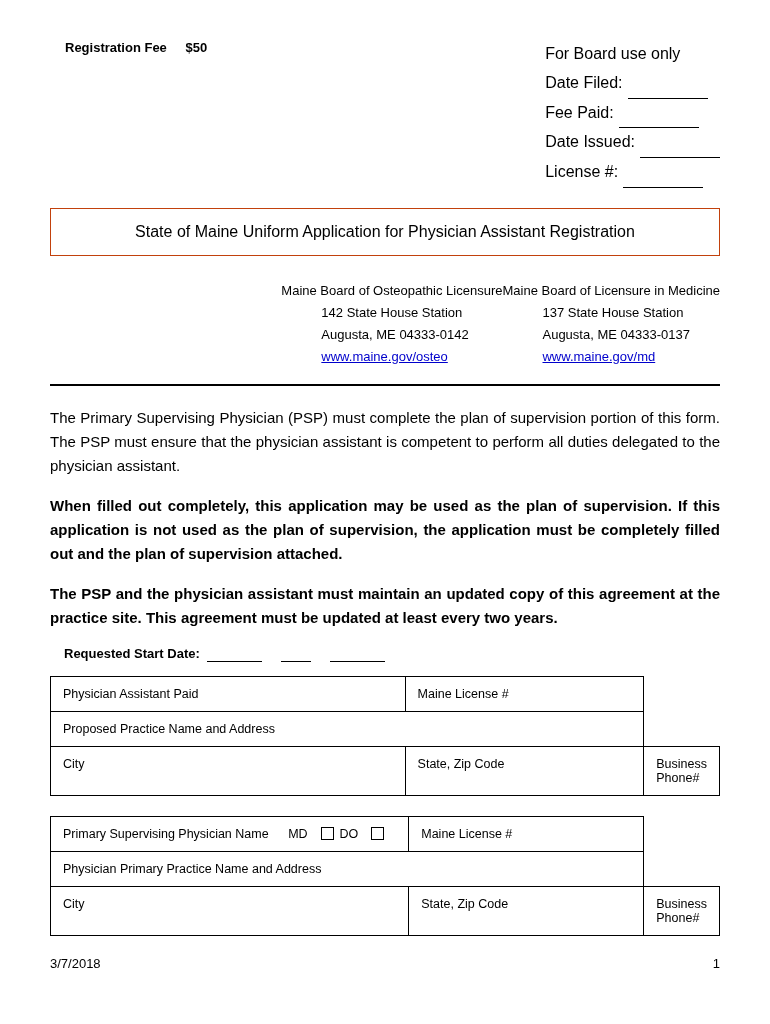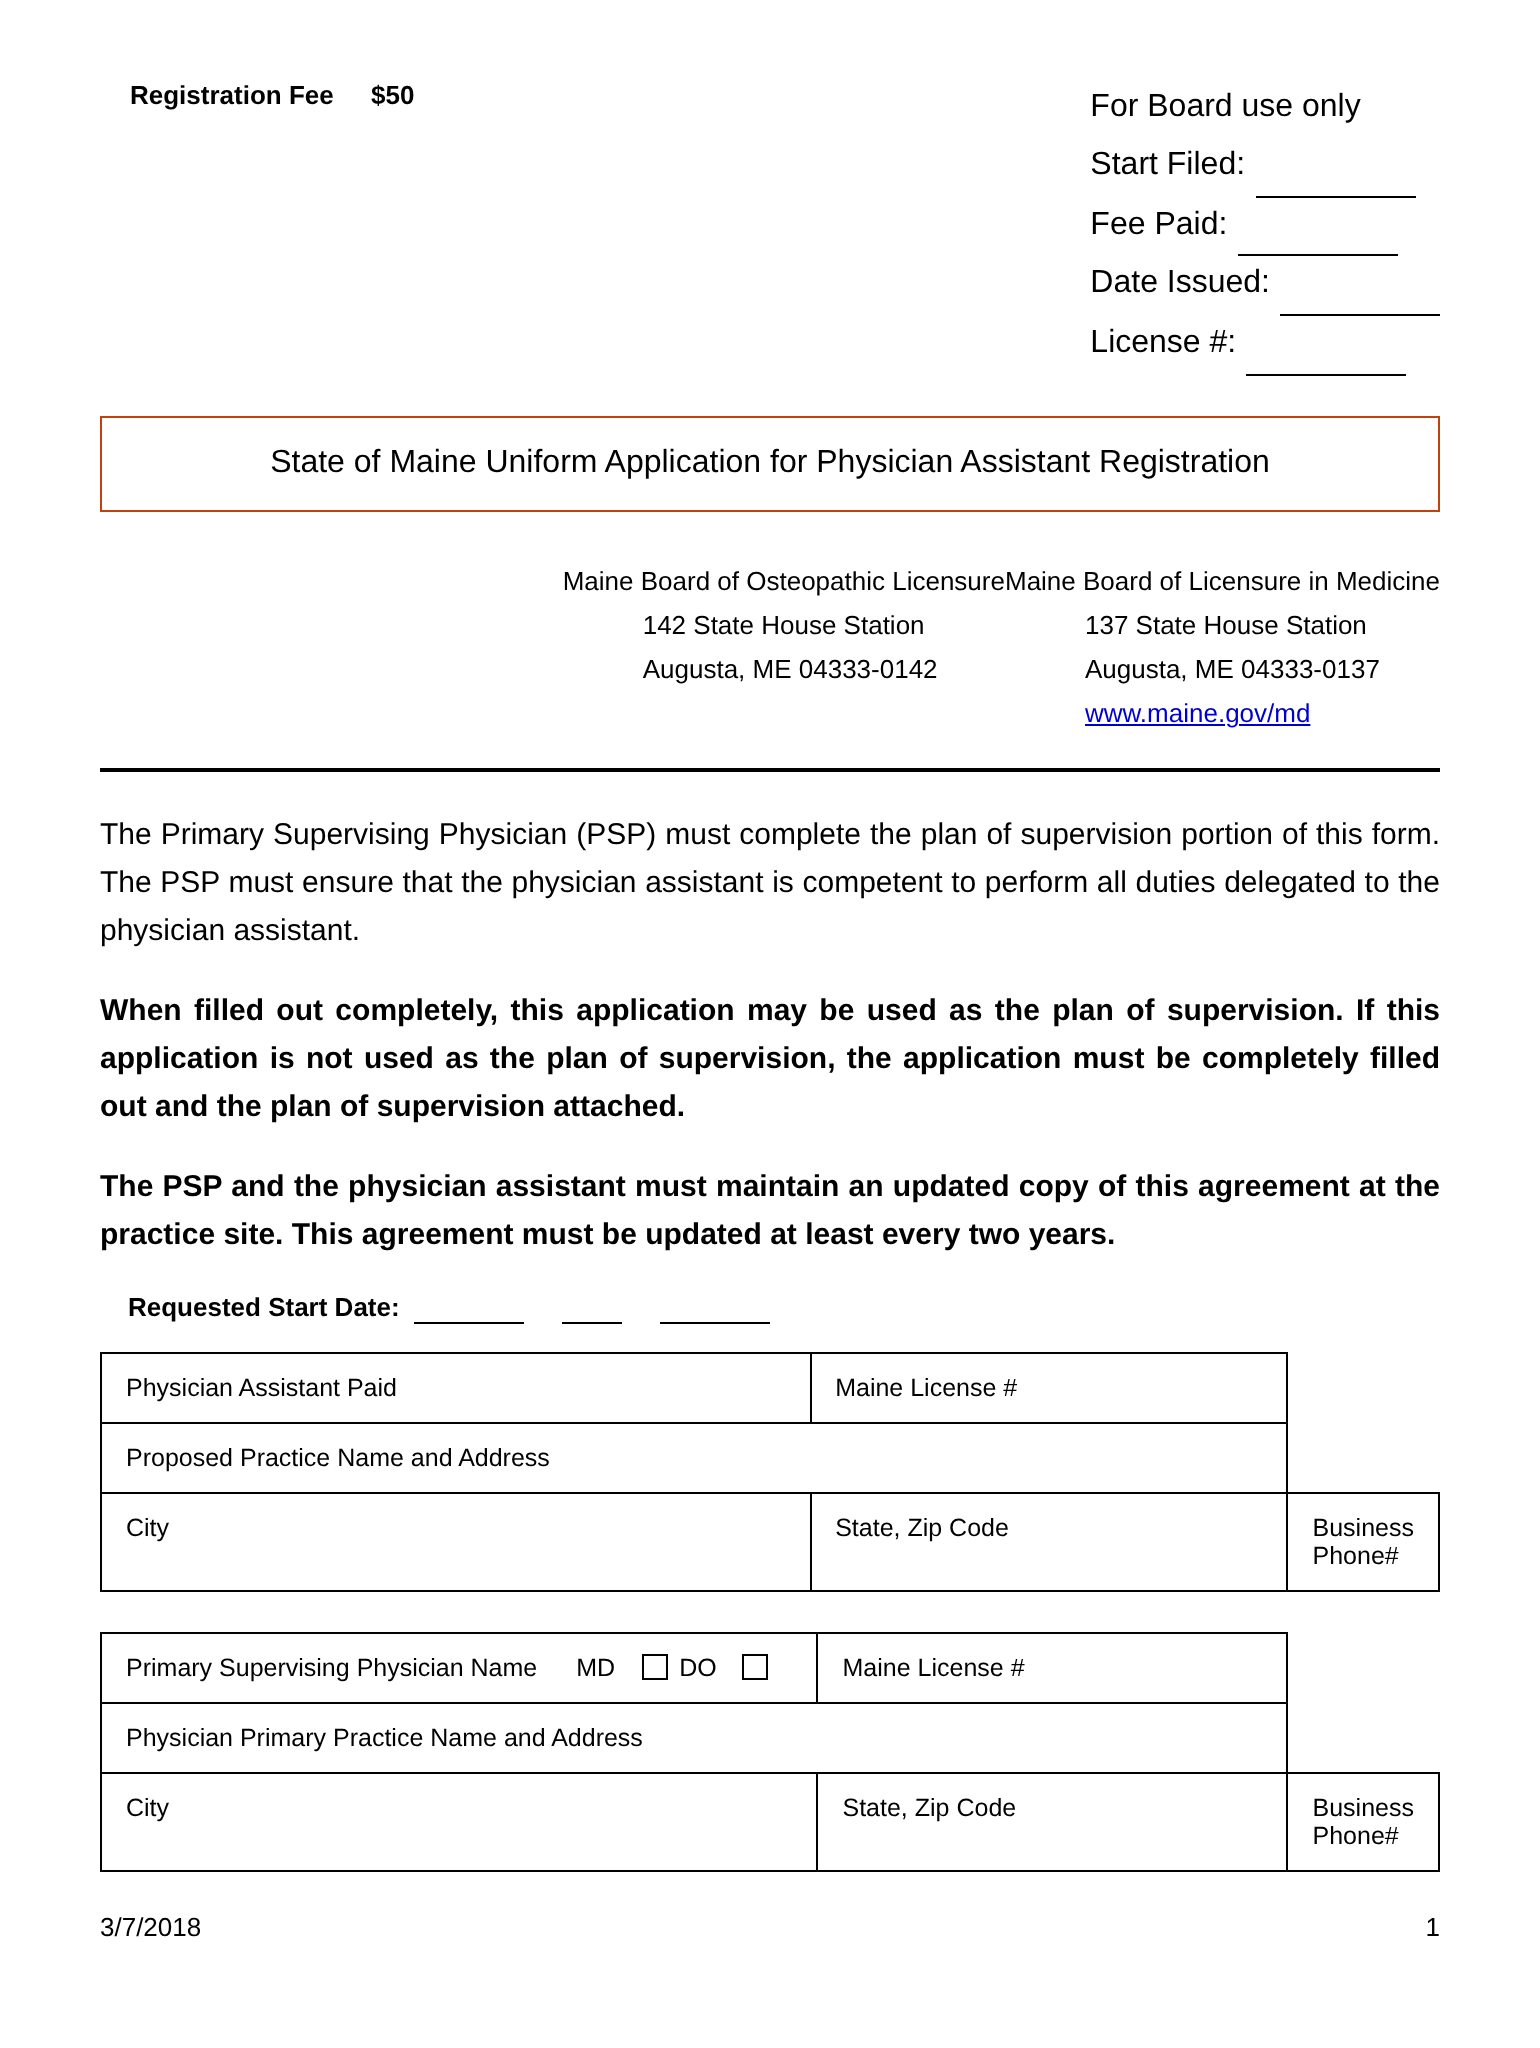--- a/index.html
+++ b/index.html
@@ -161,21 +161,21 @@
 <body>
 
 <div class="top-section">
   <div class="registration-fee">
     <span>Registration Fee</span>
     <span>$50</span>
   </div>
   <div class="board-use">
     <div>For Board use only</div>
     <div class="field-line">
-      <span>Start Filed:</span>
+      <span>Date Filed:</span>
       <span class="underline-field">&nbsp;&nbsp;&nbsp;&nbsp;&nbsp;&nbsp;&nbsp;&nbsp;</span>
     </div>
     <div class="field-line">
       <span>Fee Paid:</span>
       <span class="underline-field">&nbsp;&nbsp;&nbsp;&nbsp;&nbsp;&nbsp;&nbsp;&nbsp;&nbsp;</span>
     </div>
     <div class="field-line">
       <span>Date Issued:</span>
       <span class="underline-field">&nbsp;&nbsp;&nbsp;&nbsp;&nbsp;&nbsp;&nbsp;</span>
     </div>
@@ -188,20 +188,23 @@
 
 <div class="title-box">
   <span>State of Maine Uniform Application for Physician Assistant Registration</span>
 </div>
 
 <div class="addresses-section">
   <div class="address-block">
     <div class="org-name">Maine Board of Osteopathic Licensure</div>
     <div class="indented">142 State House Station</div>
     <div class="indented">Augusta, ME 04333-0142</div>
+    <div class="indented">
+      <a href="#">www.maine.gov/osteo</a>
+    </div>
   </div>
   <div class="address-block">
     <div class="org-name">Maine Board of Licensure in Medicine</div>
     <div class="indented">137 State House Station</div>
     <div class="indented">Augusta, ME 04333-0137</div>
     <div class="indented">
       <a href="#">www.maine.gov/md</a>
     </div>
   </div>
 </div>

